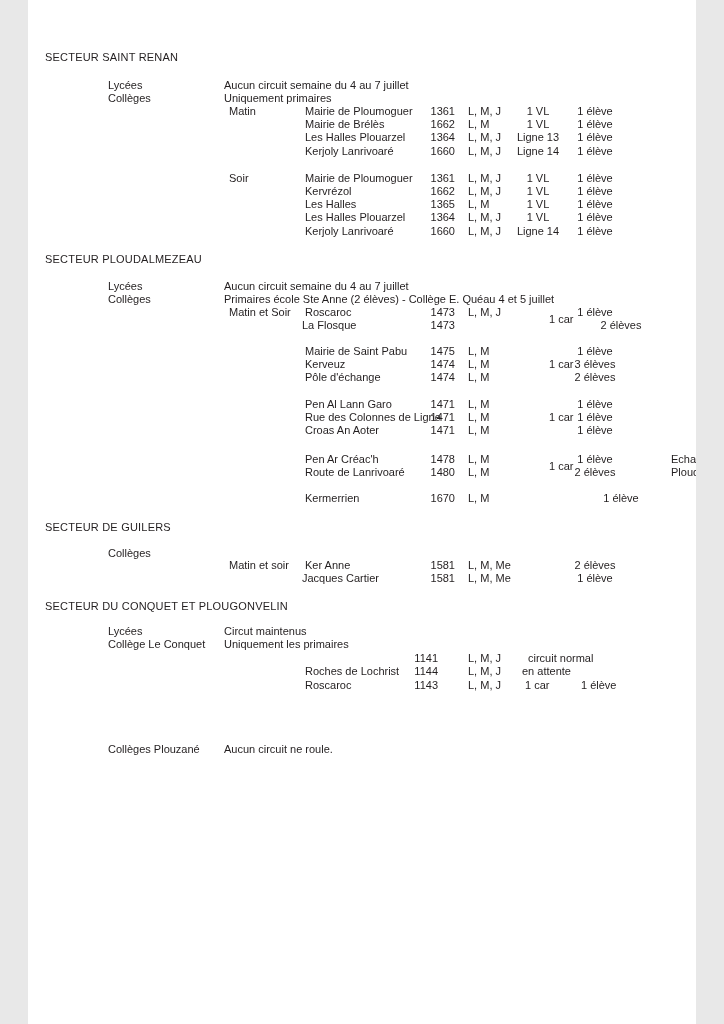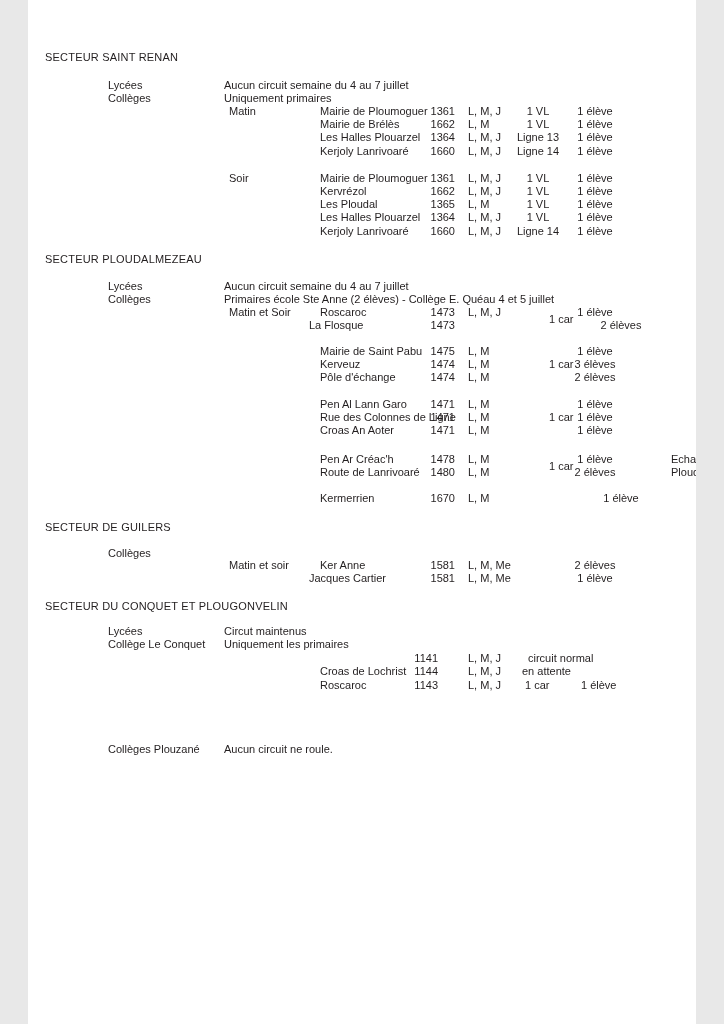--- a/index.html
+++ b/index.html
@@ -12,22 +12,22 @@
     font-size:11px;
     color:var(--text,#221e1f);
     overflow:hidden;
   }
   .ln{position:absolute;left:0;width:724px;height:13px;line-height:13px;white-space:nowrap;}
   .sec{position:absolute;left:17px;letter-spacing:.2px;}
   .lb{position:absolute;left:80px;}
   .lb4{position:absolute;left:80px;}
   .vl{position:absolute;left:196px;}
   .gp{position:absolute;left:201px;}
-  .sp{position:absolute;left:292px;}
-  .sp2{position:absolute;left:281px;}
+  .sp{position:absolute;left:277px;}
+  .sp2{position:absolute;left:274px;}
   .nm{position:absolute;left:377px;width:50px;text-align:right;}
   .nm4{position:absolute;left:360px;width:50px;text-align:right;}
   .dy{position:absolute;left:440px;}
   .vh{position:absolute;left:477px;width:66px;text-align:center;}
   .st{position:absolute;left:527px;width:80px;text-align:center;}
   .st3{position:absolute;left:553px;width:80px;text-align:center;}
   .car{position:absolute;left:521px;}
   .car4{position:absolute;left:497px;}
   .stat4{position:absolute;left:494px;}
   .ce4{position:absolute;left:553px;}
@@ -89,21 +89,21 @@
     <span class="st">1 élève</span>
   </div>
   <div class="ln" style="top:185px">
     <span class="sp">Kervrézol</span>
     <span class="nm">1662</span>
     <span class="dy">L, M, J</span>
     <span class="vh">1 VL</span>
     <span class="st">1 élève</span>
   </div>
   <div class="ln" style="top:198px">
-    <span class="sp">Les Ploudal</span>
+    <span class="sp">Les Halles</span>
     <span class="nm">1365</span>
     <span class="dy">L, M</span>
     <span class="vh">1 VL</span>
     <span class="st">1 élève</span>
   </div>
   <div class="ln" style="top:211px">
     <span class="sp">Les Halles Plouarzel</span>
     <span class="nm">1364</span>
     <span class="dy">L, M, J</span>
     <span class="vh">1 VL</span>
@@ -236,21 +236,21 @@
   <div class="ln" style="top:638px">
     <span class="lb4">Collège Le Conquet</span>
     <span class="vl">Uniquement les primaires</span>
   </div>
   <div class="ln" style="top:652px">
     <span class="nm4">1141</span>
     <span class="dy">L, M, J</span>
     <span class="stat4" style="left:500px">circuit normal</span>
   </div>
   <div class="ln" style="top:665px">
-    <span class="sp">Croas de Lochrist</span>
+    <span class="sp">Roches de Lochrist</span>
     <span class="nm4">1144</span>
     <span class="dy">L, M, J</span>
     <span class="stat4">en attente</span>
   </div>
   <div class="ln" style="top:679px">
     <span class="sp">Roscaroc</span>
     <span class="nm4">1143</span>
     <span class="dy">L, M, J</span>
     <span class="car4">1 car</span>
     <span class="ce4">1 élève</span>

